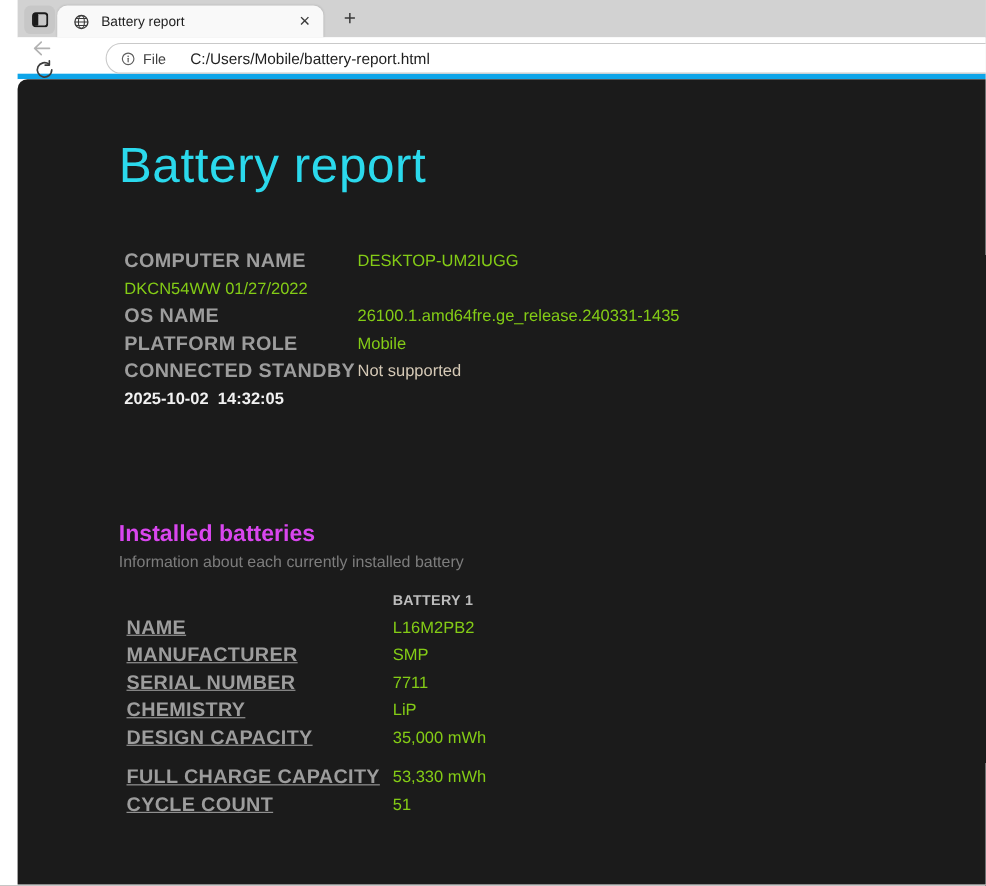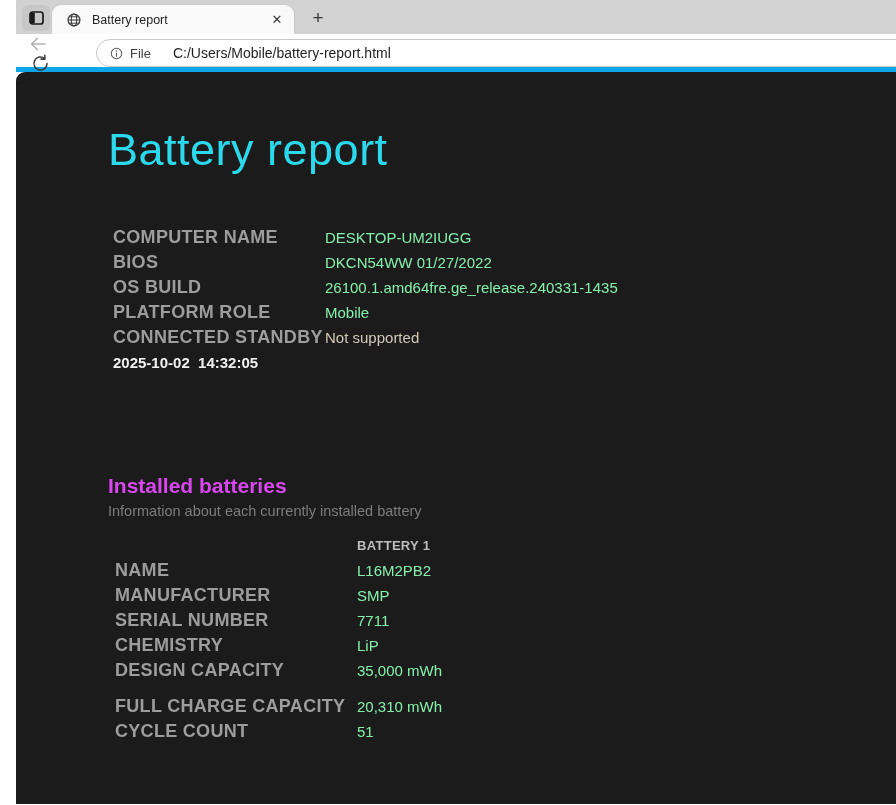--- a/index.html
+++ b/index.html
@@ -43,31 +43,31 @@
   .content { position:absolute; left:0; top:0; width:890px; height:732px;
     background:#1b1b1b; border-radius:9px 9px 0 0; overflow:hidden; }
 
   .report-title { margin:52px 0 0 92px; font-size:45px; line-height:52px;
     font-weight:300; color:#2bd9ec; letter-spacing:0.5px; }
 
   .kv-table { margin:49px 0 0 97px; }
   .kv-row { display:flex; height:25px; align-items:center; }
   .kv-label { width:212px; font-size:18px; font-weight:bold; color:#9d9d9d;
     letter-spacing:0.3px; }
-  .kv-value { font-size:15px; color:#86efac; }
+  .kv-value { font-size:15px; color:#84cc16; }
   .val-warm { color:#d5c9b6; }
   .val-strong { color:#f1f1f1; font-weight:bold; }
 
   .section-heading { margin:99px 0 0 92px; font-size:21px; line-height:24px;
     font-weight:bold; color:#d946ef; }
   .section-subtitle { margin:3px 0 0 92px; font-size:14.5px; line-height:20px;
     color:#7d7d7d; }
 
   .battery-table { margin:12px 0 0 99px; }
-  .battery-table .kv-label { width:242px; }
+  .battery-table .kv-label { width:242px;text-decoration:underline; }
   .col-header { font-size:13px; font-weight:bold; color:#bdbdbd; letter-spacing:0.3px; }
   .row-gap { height:11px; }
 
   svg { display:block; }
 </style>
 </head>
 <body>
 
 <div class="window">
 
@@ -136,25 +136,24 @@
     <div class="content">
 
       <h1 class="report-title">Battery report</h1>
 
       <div class="kv-table">
         <div class="kv-row">
           <span class="kv-label">COMPUTER NAME</span>
           <span class="kv-value">DESKTOP-UM2IUGG</span>
         </div>
         <div class="kv-row">
-          <span class="kv-label">BIOS</span>
           <span class="kv-value">DKCN54WW 01/27/2022</span>
         </div>
         <div class="kv-row">
-          <span class="kv-label">OS BUILD</span>
+          <span class="kv-label">OS NAME</span>
           <span class="kv-value">26100.1.amd64fre.ge_release.240331-1435</span>
         </div>
         <div class="kv-row">
           <span class="kv-label">PLATFORM ROLE</span>
           <span class="kv-value">Mobile</span>
         </div>
         <div class="kv-row">
           <span class="kv-label">CONNECTED STANDBY</span>
           <span class="kv-value val-warm">Not supported</span>
         </div>
@@ -187,21 +186,21 @@
           <span class="kv-label">CHEMISTRY</span>
           <span class="kv-value">LiP</span>
         </div>
         <div class="kv-row">
           <span class="kv-label">DESIGN CAPACITY</span>
           <span class="kv-value">35,000 mWh</span>
         </div>
         <div class="row-gap"></div>
         <div class="kv-row">
           <span class="kv-label">FULL CHARGE CAPACITY</span>
-          <span class="kv-value">20,310 mWh</span>
+          <span class="kv-value">53,330 mWh</span>
         </div>
         <div class="kv-row">
           <span class="kv-label">CYCLE COUNT</span>
           <span class="kv-value">51</span>
         </div>
       </div>
 
     </div>
   </div>
 </div>

